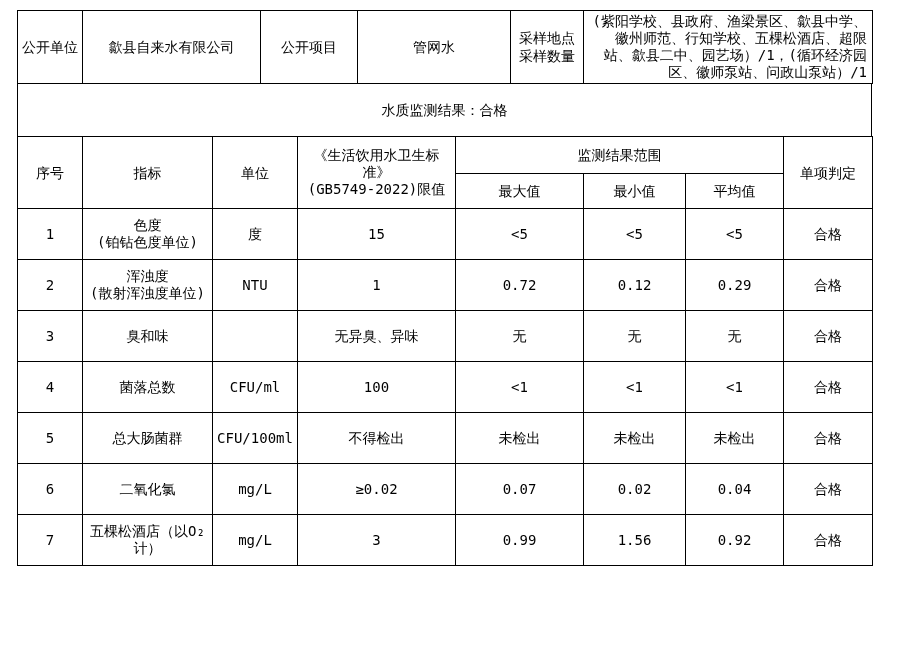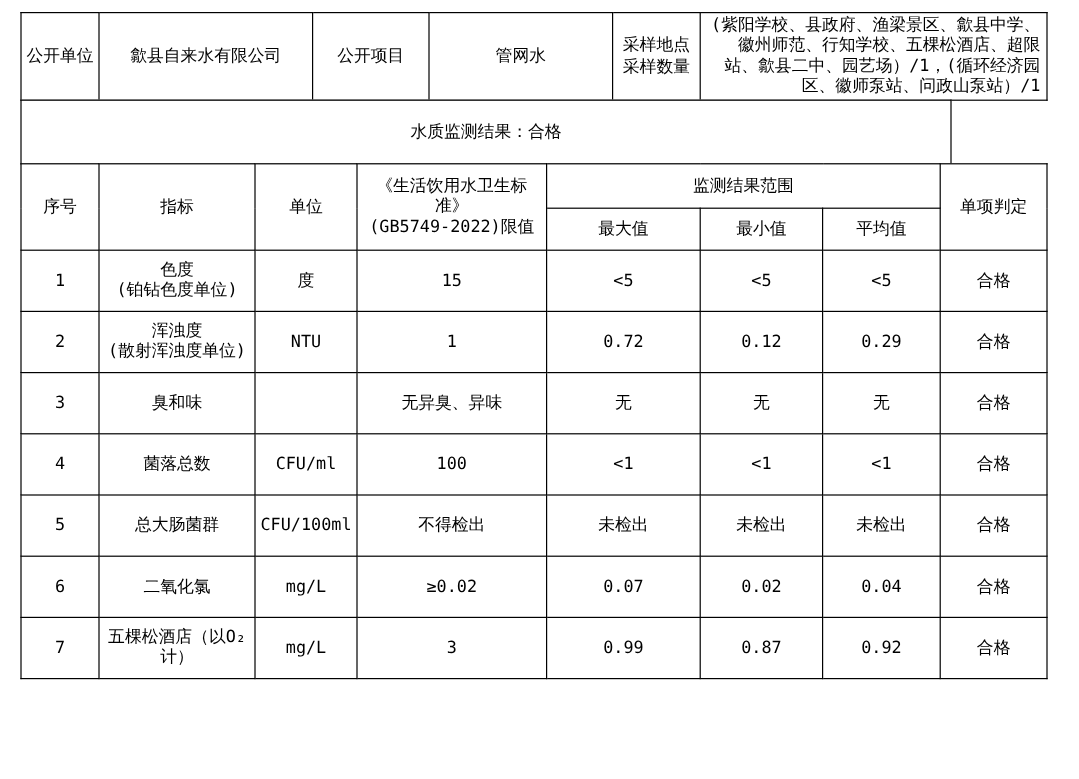--- a/index.html
+++ b/index.html
@@ -11,21 +11,21 @@
     position: relative;
     overflow: hidden;
   }
   .page {
     position: absolute; left: 17px; top: 10px;
     width: 856px;
   }
   table {
     border-collapse: collapse;
     table-layout: fixed;
-    width: 776px;
+    width: 855px;
     background: #ffffff;
   }
   table + table { margin-top: -1px; }
   td, th {
     border: 1px solid #000000;
     font-size: 14px;
     font-weight: normal;
     text-align: center;
     vertical-align: middle;
     white-space: pre-line;
@@ -170,20 +170,20 @@
       <td>0.02</td>
       <td>0.04</td>
       <td>合格</td>
     </tr>
     <tr class="r-data">
       <td>7</td>
       <td class="small-line">五棵松酒店（以O₂计）</td>
       <td>mg/L</td>
       <td>3</td>
       <td>0.99</td>
-      <td>0.87</td>
+      <td>1.56</td>
       <td>0.92</td>
       <td>合格</td>
     </tr>
   </tbody>
     </table>
 
 </div>
 
 </body></html>

